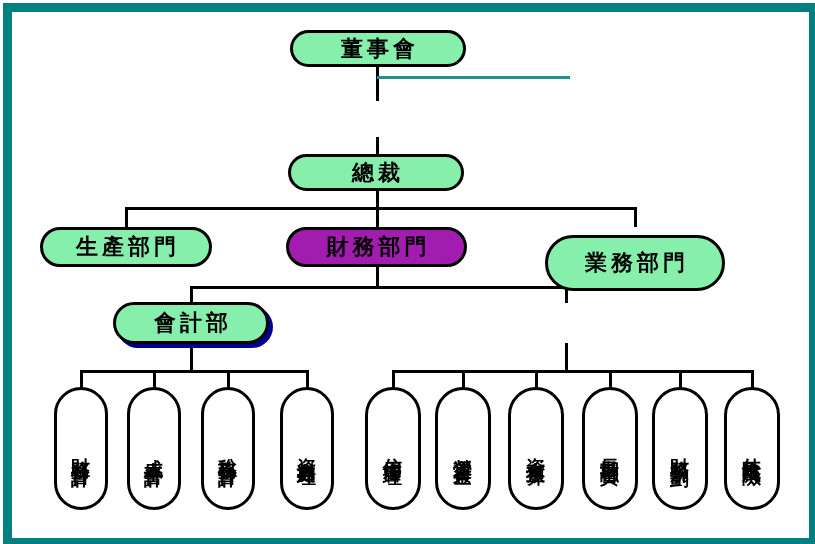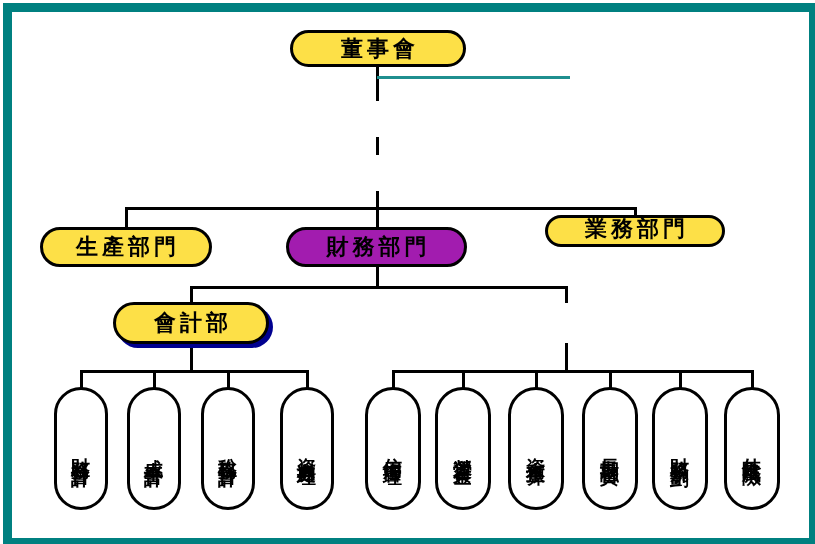--- a/index.html
+++ b/index.html
@@ -24,21 +24,21 @@
   
   .line {
     position: absolute;
     background: #000000;
   }
   .line.teal { background: #1f8f8f; }
   
   .node {
     position: absolute;
     box-sizing: border-box;
-    background: #fde047;
+    background: #86efac;
     border: 3px solid #000000;
     border-radius: 999px;
     display: flex;
     align-items: center;
     justify-content: center;
     font-size: 22px;
     font-weight: bold;
     color: #000000;
     letter-spacing: 4px;
     text-indent: 4px;
@@ -94,28 +94,31 @@
   <div class="line" style="left:392px; top:370px; width:3px; height:18px;"></div>
   <div class="line" style="left:462px; top:370px; width:3px; height:18px;"></div>
   <div class="line" style="left:535px; top:370px; width:3px; height:18px;"></div>
   <div class="line" style="left:609px; top:370px; width:3px; height:18px;"></div>
   <div class="line" style="left:679px; top:370px; width:3px; height:18px;"></div>
   <div class="line" style="left:751px; top:370px; width:3px; height:18px;"></div>
 
   <div class="node" style="left:290px; top:30px; width:176px; height:37px;">
     <span>董事會</span>
   </div>
+  <div class="node" style="left:288px; top:154px; width:176px; height:37px;">
+    <span>總裁</span>
+  </div>
 
   <div class="node" style="left:40px; top:227px; width:172px; height:40px;">
     <span>生產部門</span>
   </div>
   <div class="node highlight" style="left:286px; top:227px; width:181px; height:40px;">
     <span>財務部門</span>
   </div>
-  <div class="node" style="left:545px; top:215px; width:180px; height:32px;align-items:flex-end;">
+  <div class="node" style="left:545px; top:235px; width:180px; height:56px;">
     <span>業務部門</span>
   </div>
 
   <div class="node shadowed" style="left:113px; top:302px; width:156px; height:42px;">
     <span>會計部</span>
   </div>
 
   <div class="vnode" style="left:54px; top:387px; width:54px; height:123px;">
     <span>財務會計</span>
   </div>

